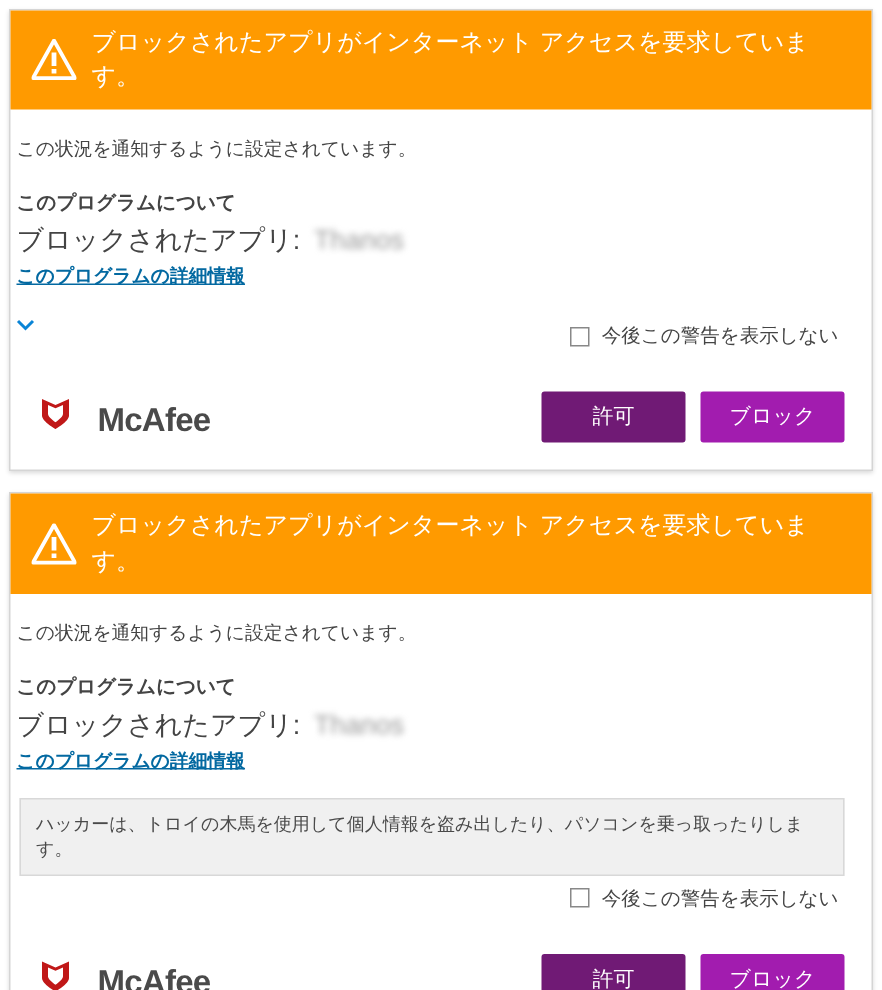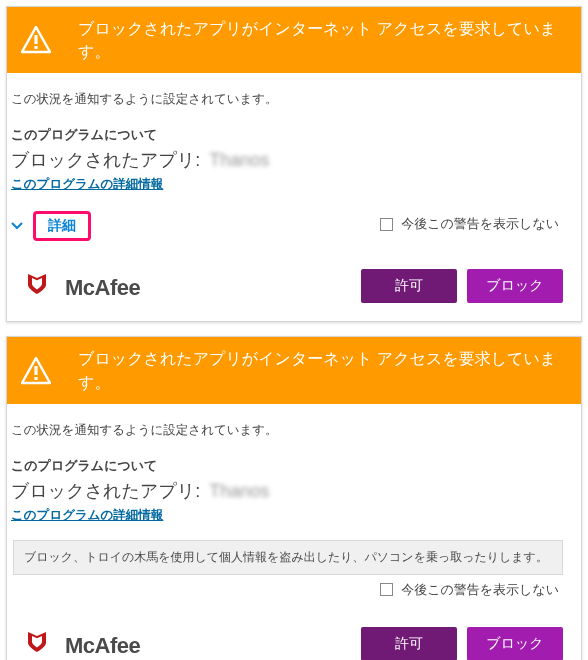--- a/index.html
+++ b/index.html
@@ -17,21 +17,21 @@
     box-shadow: 0 1px 3px rgba(0,0,0,0.15);
     background: #fff;
     margin-bottom: 14px;
   }
   .dlg-header {
     background: #ff9a00;
     color: #fff;
     display: flex;
     align-items: center;
     padding: 10px 14px;
-    gap: 27px;
+    gap: 10px;
   }
   .dlg-header .title {
     font-size: 16px;
     line-height: 1.45;
     font-weight: 400;
   }
   .warn-icon svg { display: block; }
   .dlg-body { padding: 16px 18px 4px 4px; }
   .notice-line { margin: 2px 0 18px 0; font-size: 12.5px; }
   .about-title { font-weight: bold; margin: 4px 0 4px 0; }
@@ -141,23 +141,20 @@
     </div>
     <a class="link">このプログラムの詳細情報</a>
 
     <div class="row-between">
       <div class="details-row">
         <span class="chevron">
           <svg width="12" height="12" viewBox="0 0 12 12">
               <path d="M1 3 L6 8 L11 3" fill="none" stroke="#0a84d6" stroke-width="2"></path>
             </svg>
         </span>
-        <span class="details-link-box">
-          <span class="details-link">詳細</span>
-        </span>
       </div>
 
       <div class="suppress-row" style="margin-top:22px;">
         <span class="cb"></span>
         <span>今後この警告を表示しない</span>
       </div>
     </div>
   </div>
 
   <div class="dlg-footer">
@@ -189,21 +186,21 @@
   <div class="dlg-body">
     <div class="notice-line">この状況を通知するように設定されています。</div>
 
     <div class="about-title">このプログラムについて</div>
     <div class="app-line">
       <span>ブロックされたアプリ:</span>
       <span class="app-name">Thanos</span>
     </div>
     <a class="link">このプログラムの詳細情報</a>
 
-    <div class="info-strip">ブロック、トロイの木馬を使用して個人情報を盗み出したり、パソコンを乗っ取ったりします。</div>
+    <div class="info-strip">ハッカーは、トロイの木馬を使用して個人情報を盗み出したり、パソコンを乗っ取ったりします。</div>
 
     <div class="suppress-row">
       <span class="cb"></span>
       <span>今後この警告を表示しない</span>
     </div>
   </div>
 
   <div class="dlg-footer">
     <div class="brand">
       <svg width="24" height="24" viewBox="0 0 24 24">

